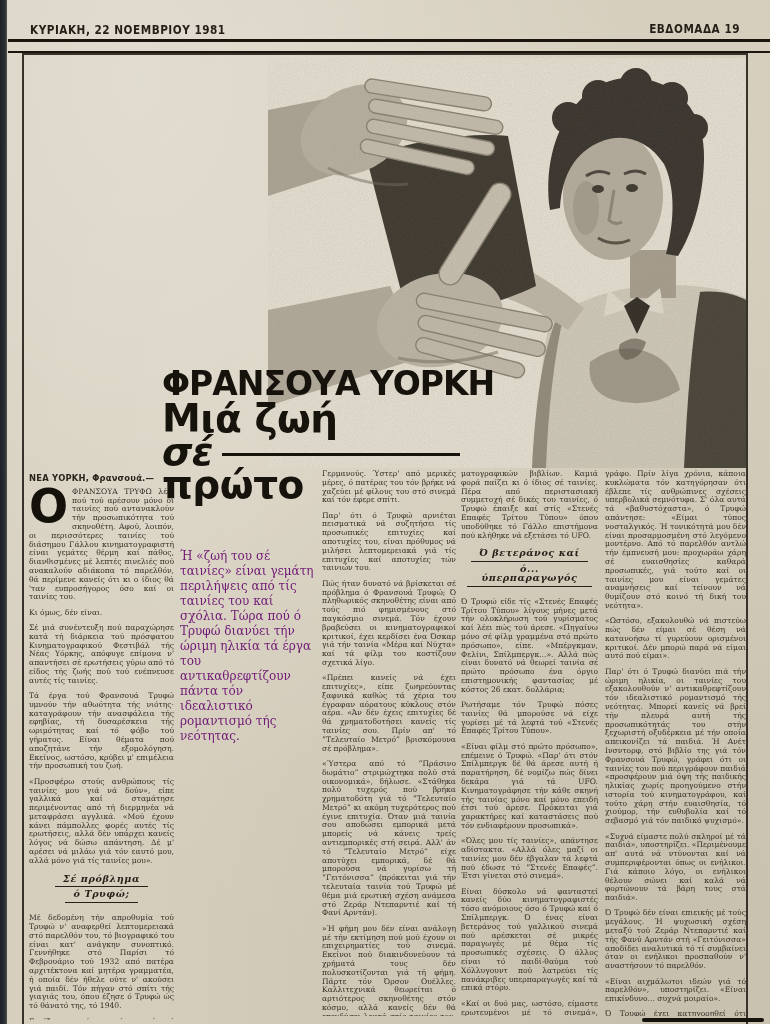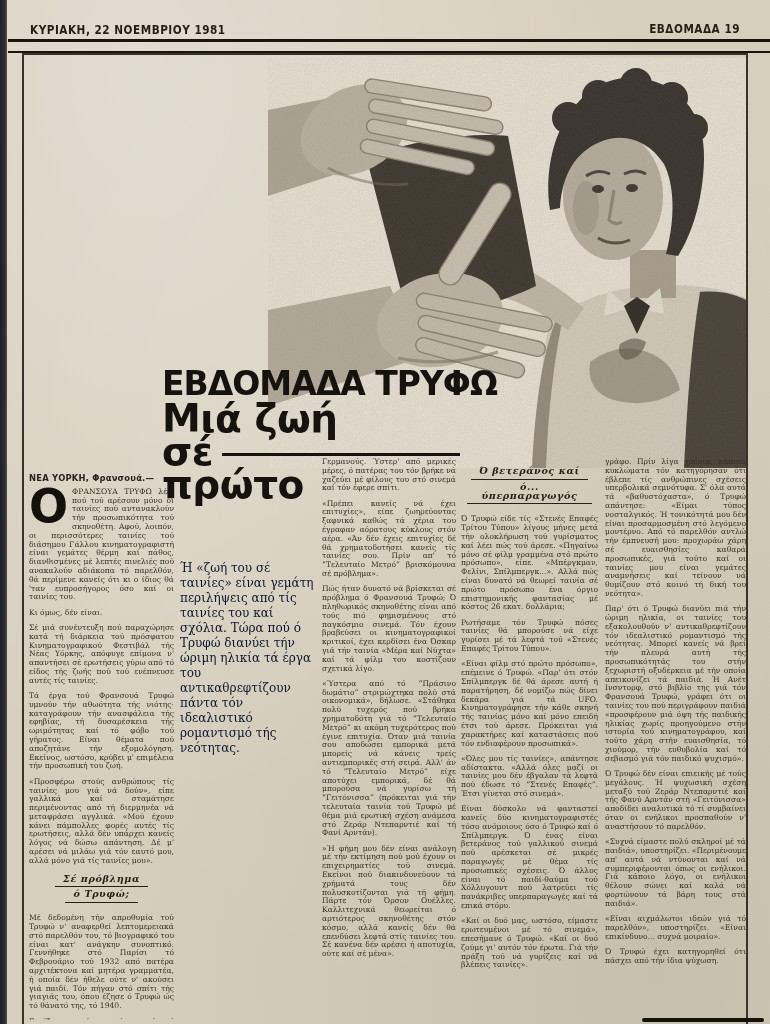--- a/index.html
+++ b/index.html
@@ -24,25 +24,25 @@
   .rule-double{position:absolute;left:8px;right:0;top:39px;height:9px;
     border-top:3.5px solid #1a150d;border-bottom:2px solid #1a150d;}
   .article-box{position:absolute;left:22px;top:53px;width:722px;height:990px;
     border:2px solid #38332a;}
   .photo{position:absolute;left:268px;top:58px;width:478px;height:410px;
     background:#e8e3d5;overflow:hidden;z-index:1;}
   .headline{position:absolute;left:162px;top:366px;width:298px;z-index:3;
     font-family:"DejaVu Sans",sans-serif;font-weight:800;color:#16120c;}
   .h-title{font-size:33px;line-height:36px;letter-spacing:-1px;white-space:nowrap;}
   .h-sub{font-size:39px;line-height:33px;letter-spacing:-.5px;}
-  .h-se-row{display:flex;align-items:center;}
+  .h-se-row{display:flex;align-items:center;font-style:italic;}
   .h-rule{flex:1;border-top:3px solid #16120c;margin-left:9px;margin-top:6px;}
-  .standfirst{position:absolute;left:180px;top:561px;width:134px;z-index:3;
-    font-size:12px;line-height:15px;color:#0f172a;}
-  .col{position:absolute;top:458px;height:546px;overflow:hidden;
+  .standfirst{position:absolute;left:180px;top:549px;width:134px;z-index:3;
+    font-size:12px;line-height:15px;color:#701a75;}
+  .col{position:absolute;top:470px;height:546px;overflow:hidden;
     font-size:7.6px;line-height:8.8px;text-align:justify;color:#352f26;z-index:2;}
   .col p{margin:0 0 6.5px;}
   #col1{left:29px;width:145px;top:474px;}
   #col3{left:322px;width:134px;}
   #col4{left:461px;width:137px;}
   #col5{left:605px;width:141px;}
   .dateline{font-family:"DejaVu Sans",sans-serif;font-weight:bold;font-size:8.4px;
     margin:0 0 5px;letter-spacing:.2px;text-align:left;color:#2a251c;}
   .dropcap{float:left;font-family:"DejaVu Sans",sans-serif;font-weight:800;
     font-size:46px;line-height:35px;margin:1px 4px 0 0;color:#14100a;}
@@ -137,21 +137,21 @@
       </g>
 
       <path d="M60,110 q40,20 80,16" stroke="#6f6859" stroke-width="3" fill="none" opacity="0.5"></path>
       <path d="M130,300 q50,10 100,-6" stroke="#6f6859" stroke-width="3" fill="none" opacity="0.5"></path>
 
       <rect width="478" height="410" filter="url(#grain)" opacity="0.5"></rect>
     </svg>
   </div>
 
   <div class="headline">
-    <div class="h-title">ΕΒΔΟΜΑΔΑ ΤΡΥΦΩ</div>
+    <div class="h-title">ΦΡΑΝΣΟΥΑ ΥΟΡΚΗ</div>
     <div class="h-sub">Μιά ζωή</div>
     <div class="h-sub h-se-row">
       <span>σέ</span>
       <span class="h-rule"></span>
     </div>
     <div class="h-sub">πρώτο</div>
   </div>
 
   <div class="standfirst">Ή «ζωή του σέ ταινίες» είναι γεμάτη περιλήψεις από τίς ταινίες του καί σχόλια. Τώρα πού ό Τρυφώ διανύει τήν ώριμη ηλικία τά έργα του αντικαθρεφτίζουν πάντα τόν ιδεαλιστικό ρομαντισμό τής νεότητας.</div>
 
@@ -165,46 +165,49 @@
     <div class="subhead">
       <div><span class="sh-line">Σέ πρόβλημα</span></div>
       <div><span class="sh-line">ό Τρυφώ;</span></div>
     </div>
     <p>Μέ δεδομένη τήν απροθυμία τού Τρυφώ ν' αναφερθεί λεπτομερειακά στό παρελθόν του, τό βιογραφικό του είναι κατ' ανάγκην συνοπτικό. Γεννήθηκε στό Παρίσι τό Φεβρουάριο τού 1932 από πατέρα αρχιτέκτονα καί μητέρα γραμματέα, ή οποία δέν ήθελε ούτε ν' ακούσει γιά παιδί. Τόν πήγαν στό σπίτι τής γιαγιάς του, όπου έζησε ό Τρυφώ ώς τό θάνατό της, τό 1940.</p>
     <p>Γυρίζοντας στό πατρικό του σπίτι σέ ηλικία οκτώ χρόνων, ή απόσταση απ' τούς γονείς του εξακολούθησε καί ό μικρός άρχισε νά βρίσκει καταφύγιο στή φαντασίωση τού σινεμά. Τό 'σκασε απ' τό σπίτι του σέ ηλικία έντεκα χρόνων λέγοντας ψέματα στό δάσκαλό του ότι ό πατέρας του είχε συλληφθεί απ' τούς</p>
   </div>
 
   <div class="col" id="col3">
     <p>Γερμανούς. Ύστερ' από μερικές μέρες, ό πατέρας του τόν βρήκε νά χαζεύει μέ φίλους του στό σινεμά καί τόν έφερε σπίτι.</p>
+    <p>Παρ' ότι ό Τρυφώ αρνιέται πεισματικά νά συζητήσει τίς προσωπικές επιτυχίες καί αποτυχίες του, είναι πρόθυμος νά μιλήσει λεπτομερειακά γιά τίς επιτυχίες καί αποτυχίες τών ταινιών του.</p>
+    <p>Πώς ήταν δυνατό νά βρίσκεται σέ πρόβλημα ό Φρανσουά Τρυφώ; Ό πληθωρικός σκηνοθέτης είναι από τούς πιό φημισμένους στό παγκόσμιο σινεμά. Τόν έχουν βραβεύσει οι κινηματογραφικοί κριτικοί, έχει κερδίσει ένα Όσκαρ γιά τήν ταινία «Μέρα καί Νύχτα» καί τά φίλμ του κοστίζουν σχετικά λίγο.</p>
     <p>«Πρέπει κανείς νά έχει επιτυχίες», είπε ζωηρεύοντας ξαφνικά καθώς τά χέρια του έγραφαν αόρατους κύκλους στόν αέρα. «Άν δέν έχεις επιτυχίες δέ θά χρηματοδοτήσει κανείς τίς ταινίες σου. Πρίν απ' τό “Τελευταίο Μετρό” βρισκόμουνα σέ πρόβλημα».</p>
-    <p>Πώς ήταν δυνατό νά βρίσκεται σέ πρόβλημα ό Φρανσουά Τρυφώ; Ό πληθωρικός σκηνοθέτης είναι από τούς πιό φημισμένους στό παγκόσμιο σινεμά. Τόν έχουν βραβεύσει οι κινηματογραφικοί κριτικοί, έχει κερδίσει ένα Όσκαρ γιά τήν ταινία «Μέρα καί Νύχτα» καί τά φίλμ του κοστίζουν σχετικά λίγο.</p>
     <p>«Ύστερα από τό “Πράσινο δωμάτιο” στριμώχτηκα πολύ στά οικονομικά», δήλωσε. «Στάθηκα πολύ τυχερός πού βρήκα χρηματοδότη γιά τό “Τελευταίο Μετρό” κι ακόμη τυχερότερος πού έγινε επιτυχία. Όταν μιά ταινία σου αποδώσει εμπορικά μετά μπορείς νά κάνεις τρείς αντιεμπορικές στή σειρά. Αλλ' άν τό “Τελευταίο Μετρό” είχε αποτύχει εμπορικά, δέ θά μπορούσα νά γυρίσω τή “Γειτόνισσα” (πρόκειται γιά τήν τελευταία ταινία τού Τρυφώ μέ θέμα μιά ερωτική σχέση ανάμεσα στό Ζεράρ Ντεπαρντιέ καί τή Φανί Αρντάν).</p>
     <p>»Ή φήμη μου δέν είναι ανάλογη μέ τήν εκτίμηση πού μού έχουν οι επιχειρηματίες τού σινεμά. Εκείνοι πού διακινδυνεύουν τά χρήματά τους δέν πολυσκοτίζονται γιά τή φήμη. Πάρτε τόν Όρσον Ουέλλες. Καλλιτεχνικά θεωρείται ό αρτιότερος σκηνοθέτης στόν κόσμο, αλλά κανείς δέν θά επενδύσει λεφτά στίς ταινίες του. Σέ κανένα δέν αρέσει ή αποτυχία, ούτε καί σέ μένα».</p>
 
   </div>
 
   <div class="col" id="col4">
+    <p>ματογραφικών βιβλίων. Καμιά φορά παίζει κι ό ίδιος σέ ταινίες. Πέρα από περιστασιακή συμμετοχή σέ δικές του ταινίες, ό Τρυφώ έπαιξε καί στίς «Στενές Επαφές Τρίτου Τύπου» όπου υποδύθηκε τό Γάλλο επιστήμονα πού κλήθηκε νά εξετάσει τό UFO.</p>
     <div class="subhead">
       <div><span class="sh-line">Ό βετεράνος καί</span></div>
       <div><span class="sh-line">ό... ύπερπαραγωγός</span></div>
     </div>
     <p>Ό Τρυφώ είδε τίς «Στενές Επαφές Τρίτου Τύπου» λίγους μήνες μετά τήν ολοκλήρωση τού γυρίσματος καί λέει πώς τού άρεσε. «Πηγαίνω μόνο σέ φίλμ γραμμένα στό πρώτο πρόσωπο», είπε. «Μπέργκμαν, Φελίνι, Σπίλμπεργκ...». Αλλά πώς είναι δυνατό νά θεωρεί ταινία σέ πρώτο πρόσωπο ένα όργιο επιστημονικής φαντασίας μέ κόστος 26 εκατ. δολλάρια;</p>
     <p>Ρωτήσαμε τόν Τρυφώ πόσες ταινίες θά μπορούσε νά είχε γυρίσει μέ τά λεφτά τού «Στενές Επαφές Τρίτου Τύπου».</p>
     <p>«Είναι φίλμ στό πρώτο πρόσωπο», επέμεινε ό Τρυφώ. «Παρ' ότι στόν Σπίλμπεργκ δέ θά άρεσε αυτή ή παρατήρηση, δέ νομίζω πώς δίνει δεκάρα γιά τά UFO. Κινηματογράφησε τήν κάθε σκηνή τής ταινίας μόνο καί μόνο επειδή έτσι τού άρεσε. Πρόκειται γιά χαρακτήρες καί καταστάσεις πού τόν ενδιαφέρουν προσωπικά».</p>
     <p>«Όλες μου τίς ταινίες», απάντησε αδίστακτα. «Αλλά όλες μαζί οι ταινίες μου δέν έβγαλαν τά λεφτά πού έδωσε τό “Στενές Επαφές”. Έτσι γίνεται στό σινεμά».</p>
     <p>Είναι δύσκολο νά φανταστεί κανείς δύο κινηματογραφιστές τόσο ανόμοιους όσο ό Τρυφώ καί ό Σπίλμπεργκ. Ό ένας είναι βετεράνος τού γαλλικού σινεμά πού αρέσκεται σέ μικρές παραγωγές μέ θέμα τίς προσωπικές σχέσεις. Ό άλλος είναι τό παιδί-θαύμα τού Χόλλυγουντ πού λατρεύει τίς πανάκριβες υπερπαραγωγές καί τά επικά στόρυ.</p>
     <p>«Καί οι δυό μας, ωστόσο, είμαστε ερωτευμένοι μέ τό σινεμά», επεσήμανε ό Τρυφώ. «Καί οι δυό ζούμε γι' αυτόν τόν έρωτα. Γιά τήν πράξη τού νά γυρίζεις καί νά βλέπεις ταινίες».</p>
 
   </div>
 
   <div class="col" id="col5">
     <p>γράφο. Πρίν λίγα χρόνια, κάποια κυκλώματα τόν κατηγόρησαν ότι έβλεπε τίς ανθρώπινες σχέσεις υπερβολικά σεμνότυφα. Σ' όλα αυτά τά «βαθυστόχαστα», ό Τρυφώ απάντησε: «Είμαι τύπος νοσταλγικός. Ή τονικότητά μου δέν είναι προσαρμοσμένη στό λεγόμενο μοντέρνο. Από τό παρελθόν αντλώ τήν έμπνευσή μου: προχωράω χάρη σέ ευαισθησίες καθαρά προσωπικές, γιά τούτο καί οι ταινίες μου είναι γεμάτες αναμνήσεις καί τείνουν νά θυμίζουν στό κοινό τή δική του νεότητα».</p>
+    <p>«Ωστόσο, εξακολουθώ νά πιστεύω πώς δέν είμαι σέ θέση νά κατανοήσω τί γυρεύουν ορισμένοι κριτικοί. Δέν μπορώ παρά νά είμαι αυτό πού είμαι».</p>
     <p>Παρ' ότι ό Τρυφώ διανύει πιά τήν ώριμη ηλικία, οι ταινίες του εξακολουθούν ν' αντικαθρεφτίζουν τόν ιδεαλιστικό ρομαντισμό τής νεότητας. Μπορεί κανείς νά βρεί τήν πλευρά αυτή τής προσωπικότητάς του στήν ξεχωριστή οξυδέρκεια μέ τήν οποία απεικονίζει τά παιδιά. Ή Ανέτ Ινσντορφ, στό βιβλίο της γιά τόν Φρανσουά Τρυφώ, γράφει ότι οι ταινίες του πού περιγράφουν παιδιά «προσφέρουν μιά όψη τής παιδικής ηλικίας χωρίς προηγούμενο στήν ιστορία τού κινηματογράφου, καί τούτο χάρη στήν ευαισθησία, τό χιούμορ, τήν ευθυβολία καί τό σεβασμό γιά τόν παιδικό ψυχισμό».</p>
+    <p>«Συχνά είμαστε πολύ σκληροί μέ τά παιδιά», υποστηρίζει. «Περιμένουμε απ' αυτά νά ντύνονται καί νά συμπεριφέρονται όπως οι ενήλικοι. Γιά κάποιο λόγο, οι ενήλικοι θέλουν σώνει καί καλά νά φορτώνουν τά βάρη τους στά παιδιά».</p>
     <p>Ό Τρυφώ δέν είναι επιεικής μέ τούς μεγάλους. Ή ψυχωσική σχέση μεταξύ τού Ζεράρ Ντεπαρντιέ καί τής Φανύ Αρντάν στή «Γειτόνισσα» αποδίδει αναλυτικά τό τί συμβαίνει όταν οι ενήλικοι προσπαθούν ν' αναστήσουν τό παρελθόν.</p>
-    <p>«Συχνά είμαστε πολύ σκληροί μέ τά παιδιά», υποστηρίζει. «Περιμένουμε απ' αυτά νά ντύνονται καί νά συμπεριφέρονται όπως οι ενήλικοι. Γιά κάποιο λόγο, οι ενήλικοι θέλουν σώνει καί καλά νά φορτώνουν τά βάρη τους στά παιδιά».</p>
     <p>«Είναι αιχμάλωτοι ιδεών γιά τό παρελθόν», υποστηρίζει. «Είναι επικίνδυνο... συχνά μοιραίο».</p>
     <p>Ό Τρυφώ έχει κατηγορηθεί ότι πάσχει από τήν ίδια ψύχωση.</p>
 
   </div>
 
   <div class="bottom-artifact"></div>
 
 </div>
 
 </body></html>

